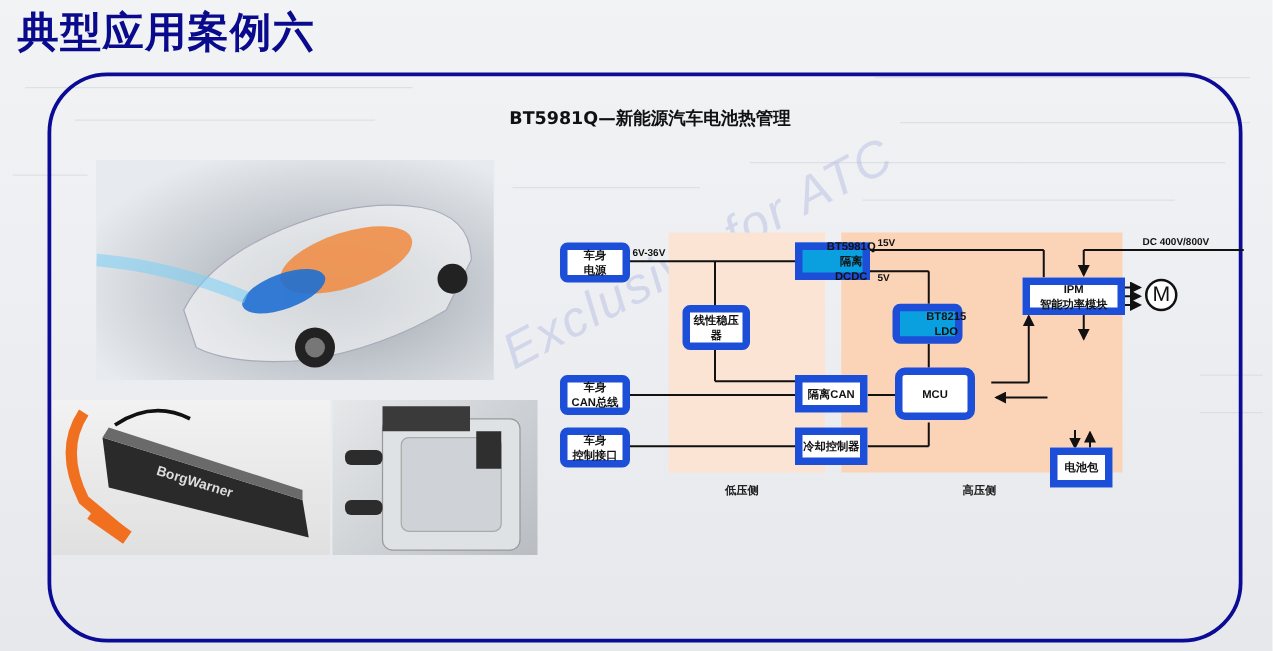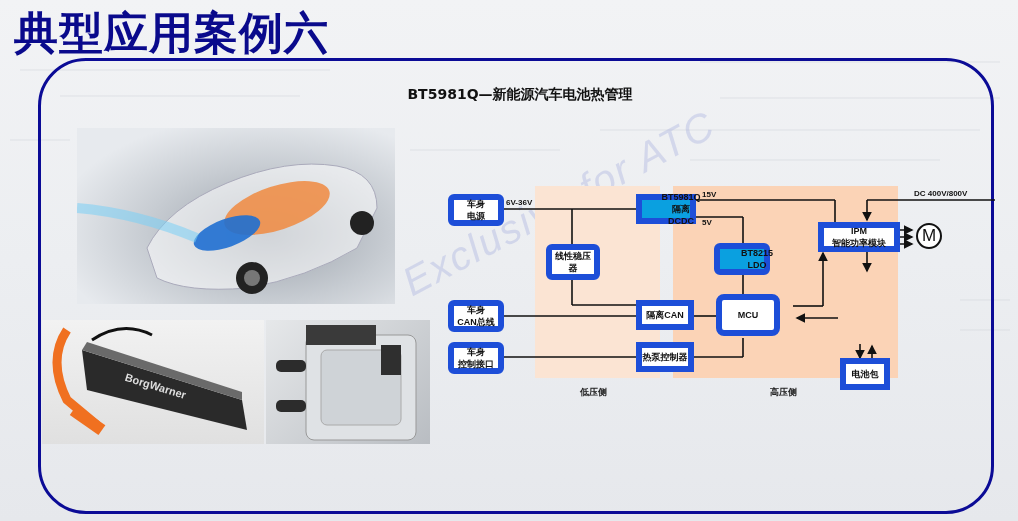--- a/index.html
+++ b/index.html
@@ -3,21 +3,21 @@
 <meta charset="utf-8">
 <style>
   html, body { margin:0; padding:0; }
   body {
     width:1018px; height:521px; overflow:hidden; position:relative;
     background: linear-gradient(180deg,#f2f3f5 0%,#eceef1 50%,#e6e8ec 100%);
     font-family: "Liberation Sans", "DejaVu Sans", sans-serif;
   }
   .bg-lines { position:absolute; inset:0; pointer-events:none; opacity:.55; }
   .page-title {
-    position:absolute; left:14px; top:4px; font-size:44px; font-weight:bold;
+    position:absolute; left:14px; top:4px; font-size:33px; font-weight:bold;
     color:#0a0a8c; letter-spacing:1px; font-family:"DejaVu Sans", sans-serif;
   }
   .frame {
     position:absolute; left:38px; top:58px; width:956px; height:456px;
     border:3px solid #0b0b96; border-radius:48px; box-sizing:border-box;
   }
   .slide-title {
     position:absolute; left:340px; top:86px; width:360px; text-align:center;
     font-size:14px; font-weight:bold; color:#111; font-family:"DejaVu Sans", sans-serif;
   }
@@ -169,21 +169,21 @@
   <div class="blk rounded" style="left:8px;top:162px;width:56px;height:32px;white-space:pre-line;">车身
 控制接口</div>
 
   <div class="blk rounded" style="left:106px;top:64px;width:54px;height:36px;">线性稳压器</div>
   <div class="blk blue" style="left:196px;top:14px;width:60px;height:30px;white-space:pre-line;">BT5981Q
 隔离DCDC</div>
   <div class="blk rounded blue" style="left:274px;top:63px;width:56px;height:32px;white-space:pre-line;">BT8215
 LDO</div>
 
   <div class="blk" style="left:196px;top:120px;width:58px;height:30px;">隔离CAN</div>
-  <div class="blk" style="left:196px;top:162px;width:58px;height:30px;">热泵控制器</div>
+  <div class="blk" style="left:196px;top:162px;width:58px;height:30px;">冷却控制器</div>
 
   <div class="blk rounded" style="left:276px;top:114px;width:64px;height:42px;border-radius:8px;">MCU</div>
 
   <div class="blk" style="left:378px;top:42px;width:82px;height:30px;white-space:pre-line;">IPM
 智能功率模块</div>
   <div class="blk" style="left:400px;top:178px;width:50px;height:32px;">电池包</div>
 
   <div class="motor" style="left:476px;top:43px;">M</div>
 
   <div class="lbl" style="left:66px;top:18px;">6V-36V</div>

